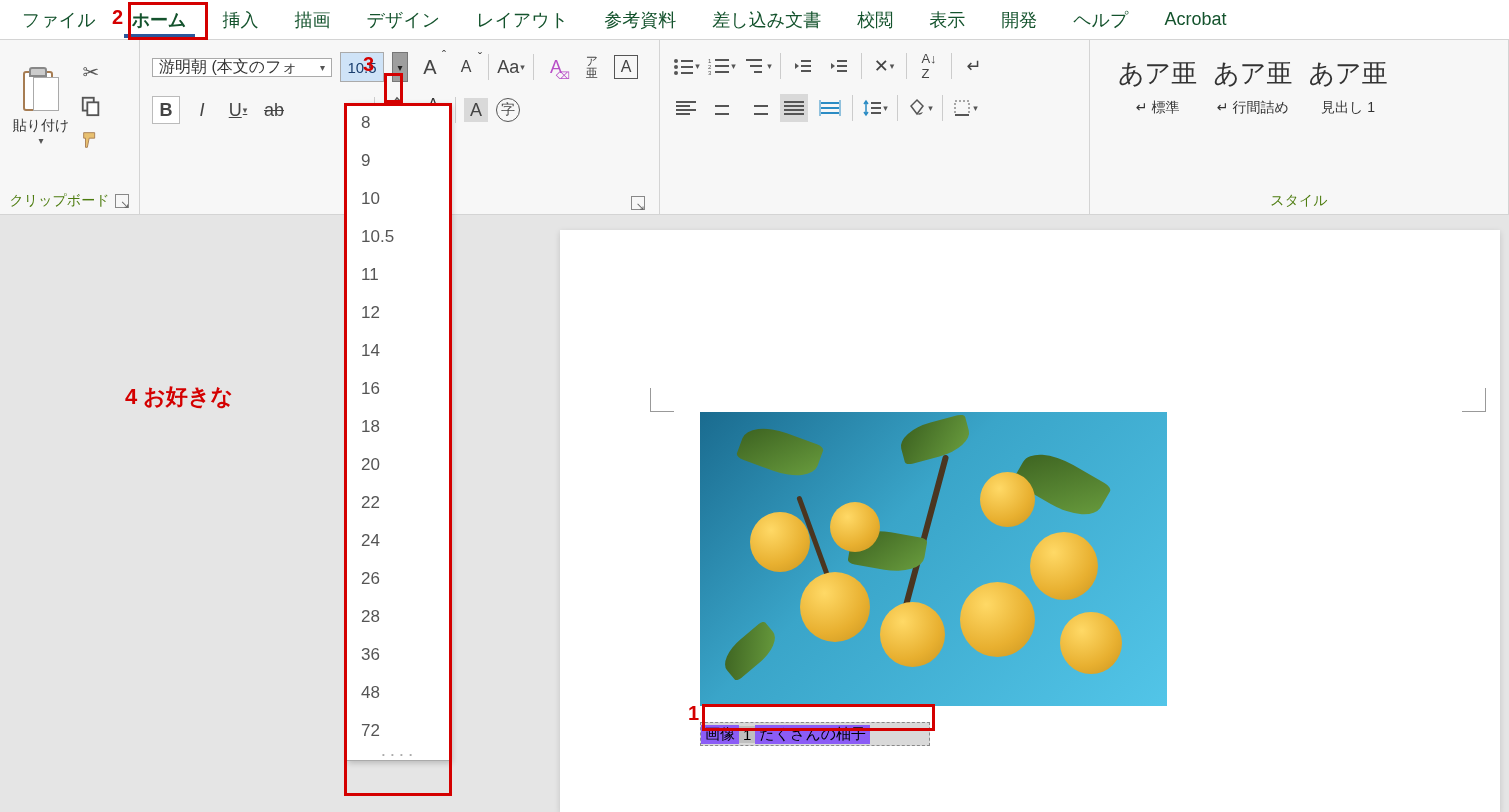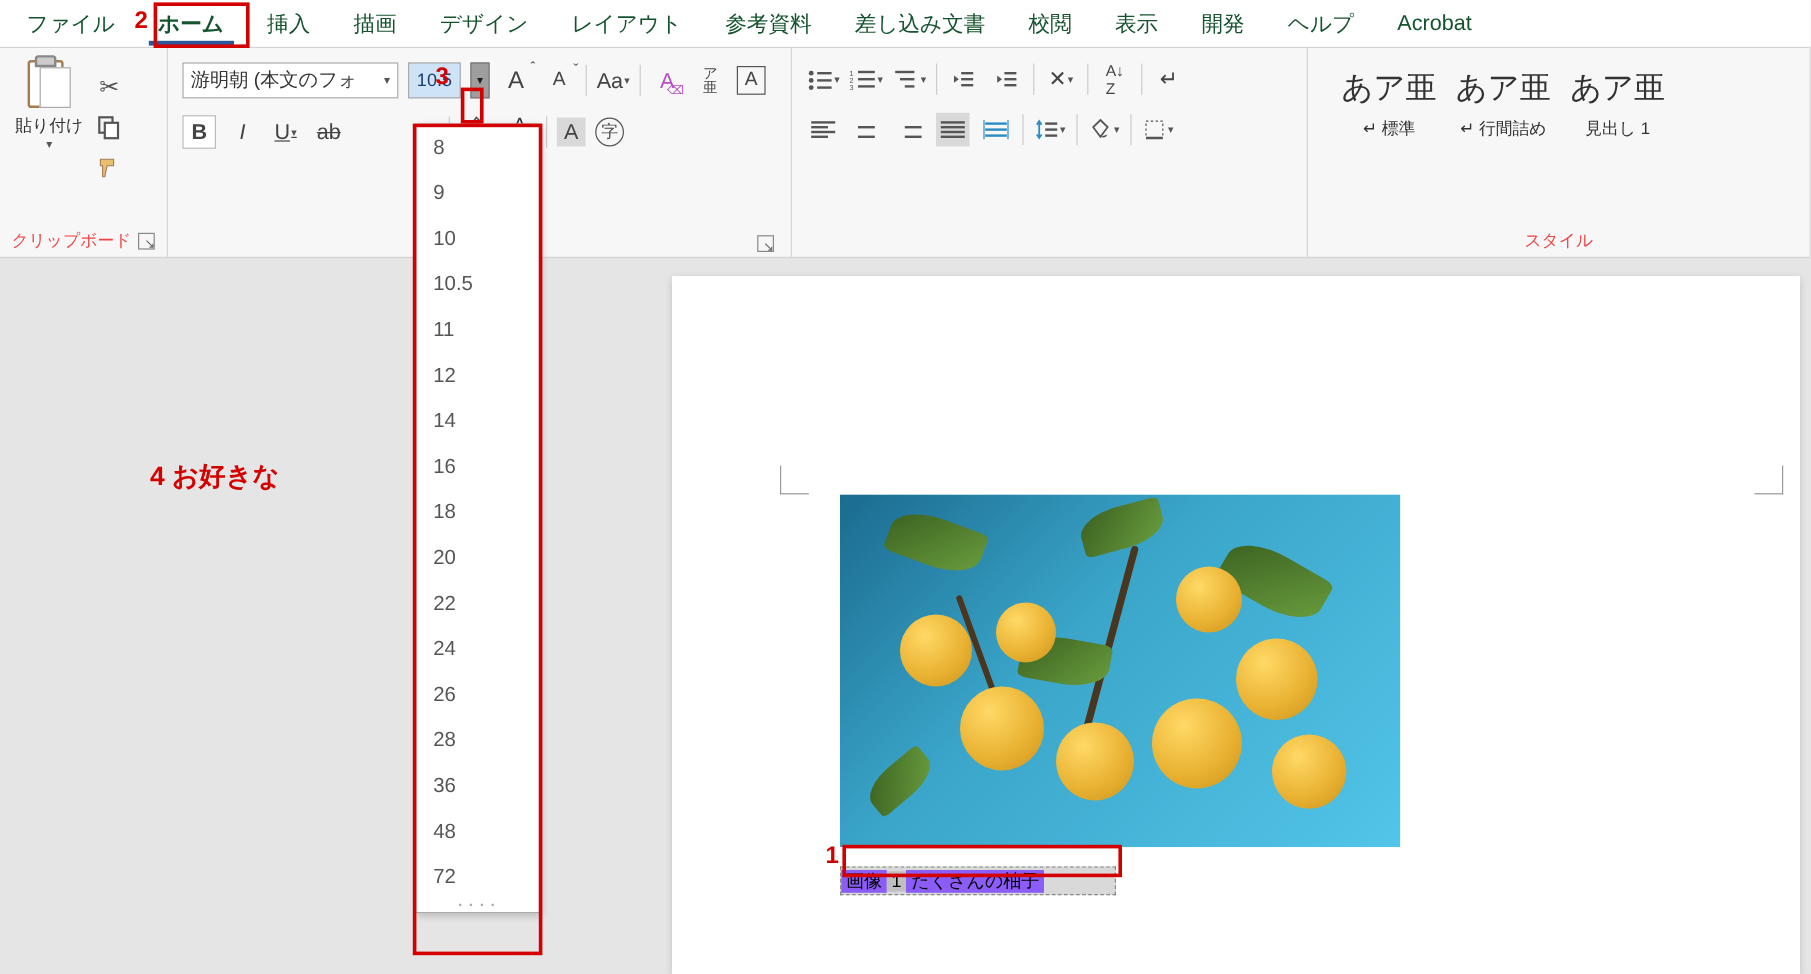--- a/index.html
+++ b/index.html
@@ -3,38 +3,38 @@
 <meta charset="utf-8">
 <style>
 *{box-sizing:border-box;margin:0;padding:0;font-family:"Yu Gothic UI","Meiryo",sans-serif}
 body{background:#e5e5e5;width:1509px;height:812px;overflow:hidden;position:relative}
 .tabbar{background:#fff;height:40px;display:flex;align-items:center;padding:0 4px;border-bottom:1px solid #d4d4d4}
 .tab{padding:8px 18px;font-size:18px;color:#14532d;cursor:pointer;position:relative}
 .tab.active{font-weight:bold}
 .tab.active::after{content:"";position:absolute;left:10px;right:10px;bottom:2px;height:4px;background:#2b579a}
 .ribbon{background:#f7f7f7;height:175px;display:flex;border-bottom:1px solid #d4d4d4}
 .group{border-right:1px solid #d4d4d4;display:flex;flex-direction:column;justify-content:space-between;padding:6px 8px 2px}
-.group-label{font-size:14px;color:#ef4444;text-align:left;padding:4px 0 2px;display:flex;justify-content:center;align-items:center;gap:6px}
+.group-label{font-size:14px;color:#4d7c0f;text-align:left;padding:4px 0 2px;display:flex;justify-content:center;align-items:center;gap:6px}
 .launcher{width:14px;height:14px;border:1px solid #888;position:relative;font-size:10px;line-height:10px;color:#666}
 .launcher::after{content:"↘";position:absolute;right:-1px;bottom:-2px;font-size:11px}
 .clip-group{width:140px}
 .clip-body{display:flex;gap:4px;height:120px}
-.paste{display:flex;flex-direction:column;align-items:center;width:66px}
+.paste{display:flex;flex-direction:column;align-items:center;justify-content:center;width:66px}
 .paste-icon{width:40px;height:48px;position:relative}
 .paste-icon .board{position:absolute;top:4px;left:2px;width:30px;height:40px;border:2px solid #a67c52;border-radius:3px;background:#fff}
 .paste-icon .clip{position:absolute;top:0;left:8px;width:18px;height:10px;border:2px solid #888;border-radius:3px 3px 0 0;background:#ccc}
 .paste-icon .sheet{position:absolute;top:10px;left:12px;width:26px;height:34px;background:#fff;border:1px solid #aaa}
 .paste-label{font-size:14px;color:#333;margin-top:2px}
 .paste-arrow{font-size:10px;color:#555}
 .clip-col{display:flex;flex-direction:column;gap:8px;justify-content:center}
 .mini-icon{width:26px;height:26px;display:flex;align-items:center;justify-content:center;font-size:20px;color:#555}
 .font-group{width:520px;position:relative}
 .font-rows{display:flex;flex-direction:column;gap:14px;padding:6px 4px}
 .row{display:flex;align-items:center;gap:8px}
-.font-name{width:180px;height:30px;border:1px solid #aaa;background:#fff;display:flex;align-items:center;padding:0 6px;font-size:16px;color:#333}
+.font-name{width:180px;height:19px;border:1px solid #aaa;background:#fff;display:flex;align-items:center;padding:0 6px;font-size:16px;color:#333}
 .font-name .dd{margin-left:auto;font-size:10px;color:#555}
 .font-size{width:44px;height:30px;border:1px solid #aaa;background:#cfe3f7;display:flex;align-items:center;justify-content:center;font-size:15px;color:#1a3e6e}
 .size-dd{width:16px;height:30px;background:#9e9e9e;border:1px solid #777;display:flex;align-items:center;justify-content:center;font-size:10px;color:#222}
 .ctl{width:28px;height:28px;display:flex;align-items:center;justify-content:center;font-size:18px;color:#444;position:relative}
 .ctl.bold{font-weight:bold;border:1px solid #bbb;background:#fff}
 .sep{width:1px;height:26px;background:#ccc}
 .para-group{width:430px}
 .style-group{flex:1}
 .styles-body{display:flex;gap:16px;padding:10px 20px}
 .style-item{text-align:center}

